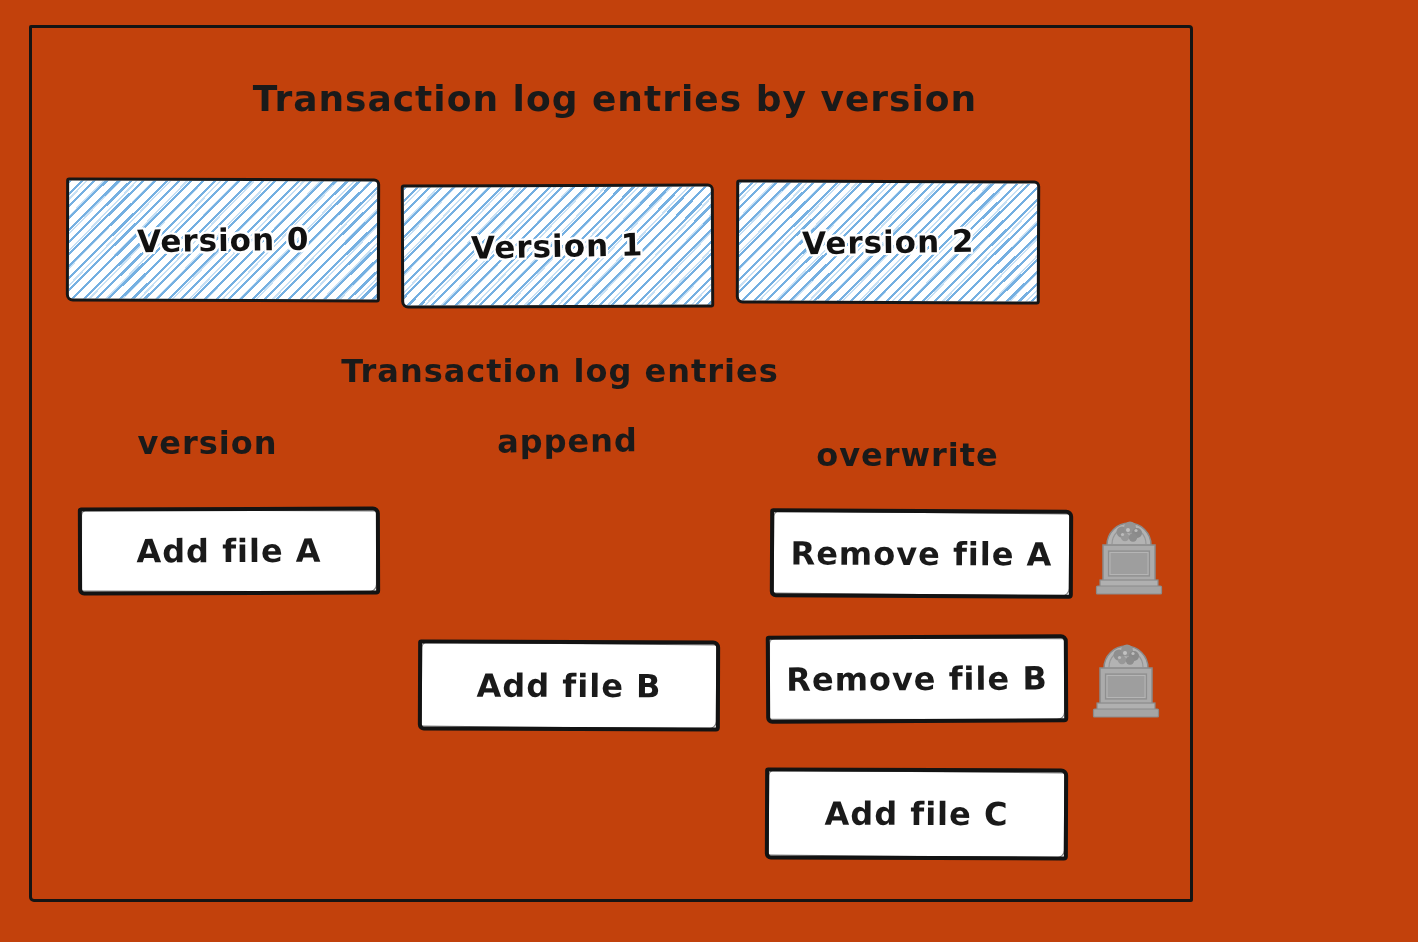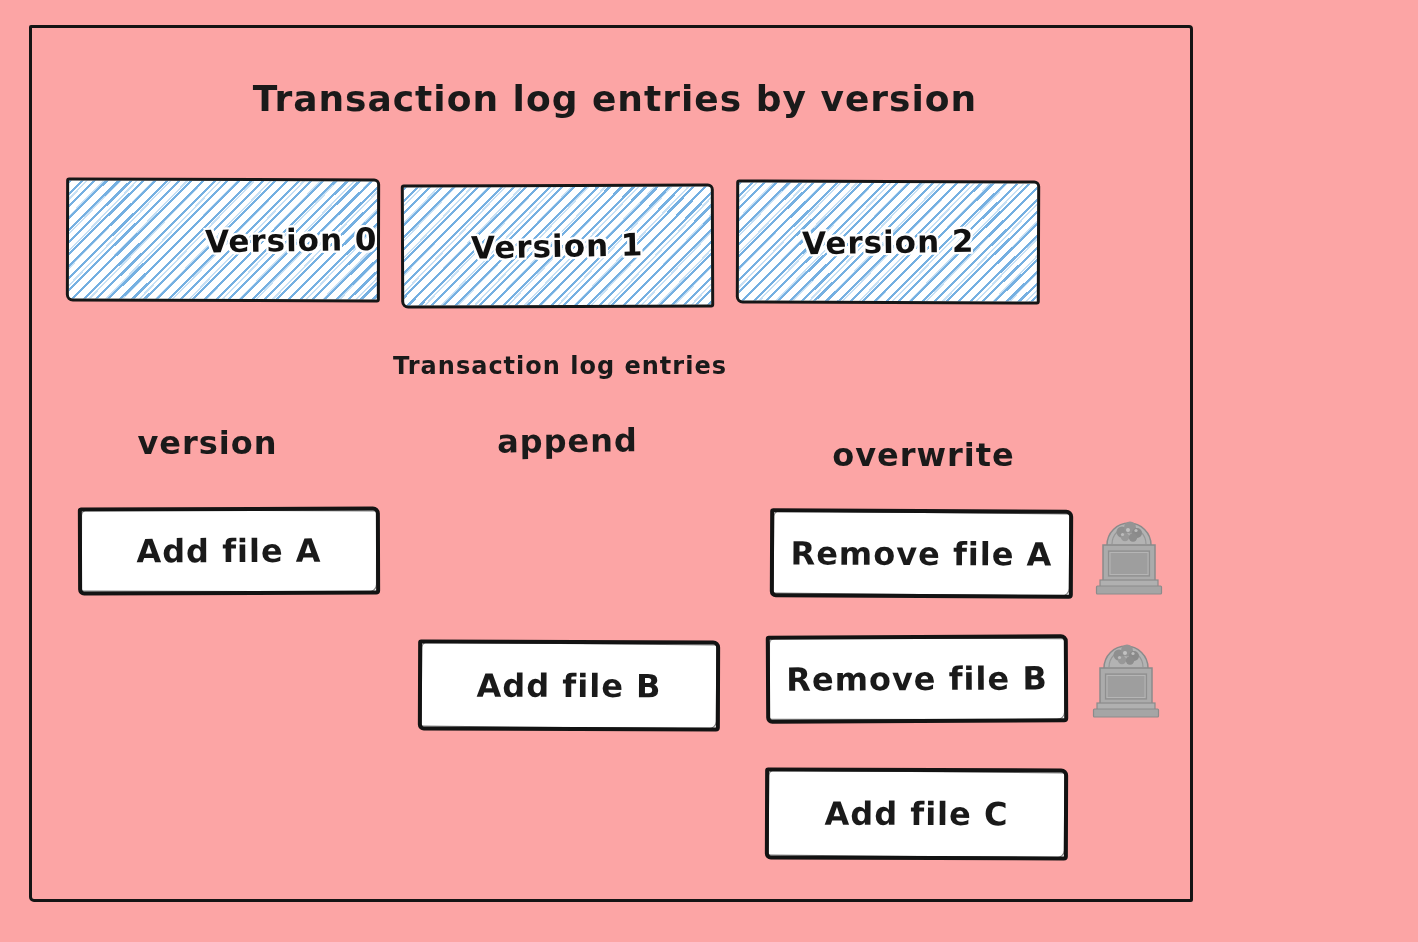--- a/index.html
+++ b/index.html
@@ -4,21 +4,21 @@
 <style>
   html, body {
     margin: 0;
     padding: 0;
     background: #ffffff;
   }
   .canvas {
     position: relative;
     width: 1418px;
     height: 942px;
-    background: #fca5a5;
+    background: #c2410c;
     font-family: "DejaVu Sans", "Liberation Sans", sans-serif;
     color: #1a1a1a;
     overflow: hidden;
   }
   .frame {
     position: absolute;
     left: 29px;
     top: 25px;
     width: 1164px;
     height: 877px;
@@ -36,36 +36,36 @@
     font-weight: 600;
     letter-spacing: 1px;
     white-space: nowrap;
   }
   .subtitle {
     position: absolute;
     left: 310px;
     top: 352px;
     width: 500px;
     text-align: center;
-    font-size: 24px;
+    font-size: 32px;
     font-weight: 600;
     letter-spacing: 1px;
     white-space: nowrap;
   }
   .col-label {
     position: absolute;
     font-size: 32px;
     font-weight: 600;
     letter-spacing: 1px;
     text-align: center;
     white-space: nowrap;
   }
   .col-create   { left: 135px; top: 424px; width: 145px; }
   .col-append   { left: 495px; top: 422px; width: 145px; transform: rotate(-0.5deg); }
-  .col-overwrite{ left: 810px; top: 436px; width: 195px; margin-left: 16px; }
+  .col-overwrite{ left: 810px; top: 436px; width: 195px; }
 
   
   .vbox {
     position: absolute;
     box-sizing: border-box;
     border: 3.5px solid #161616;
     border-radius: 3px 6px 3px 7px;
     background-color: #ffffff;
     background-image:
       repeating-linear-gradient(135deg, rgba(110,172,224,0.95) 0px, rgba(110,172,224,0.95) 2.2px, transparent 2.2px, transparent 8.5px),
@@ -78,21 +78,21 @@
     font-size: 31px;
     font-weight: 600;
     letter-spacing: 1px;
     color: #111111;
     text-shadow:
       -2px -2px 0 #fff, 2px -2px 0 #fff, -2px 2px 0 #fff, 2px 2px 0 #fff,
       0 -2px 0 #fff, 0 2px 0 #fff, -2px 0 0 #fff, 2px 0 0 #fff;
     white-space: nowrap;
     transform: rotate(-1deg);
   }
-  .vbox-0 { left: 66px;  top: 178px; width: 314px; height: 124px; transform: rotate(0.15deg); justify-content: flex-end; }
+  .vbox-0 { left: 66px;  top: 178px; width: 314px; height: 124px; transform: rotate(0.15deg); }
   .vbox-1 { left: 401px; top: 184px; width: 313px; height: 124px; transform: rotate(-0.2deg); }
   .vbox-2 { left: 736px; top: 180px; width: 304px; height: 124px; transform: rotate(0.2deg); }
 
   
   .ebox {
     position: absolute;
     box-sizing: border-box;
     border: 4px solid #131313;
     border-radius: 3px 7px 4px 6px;
     background: #ffffff;

